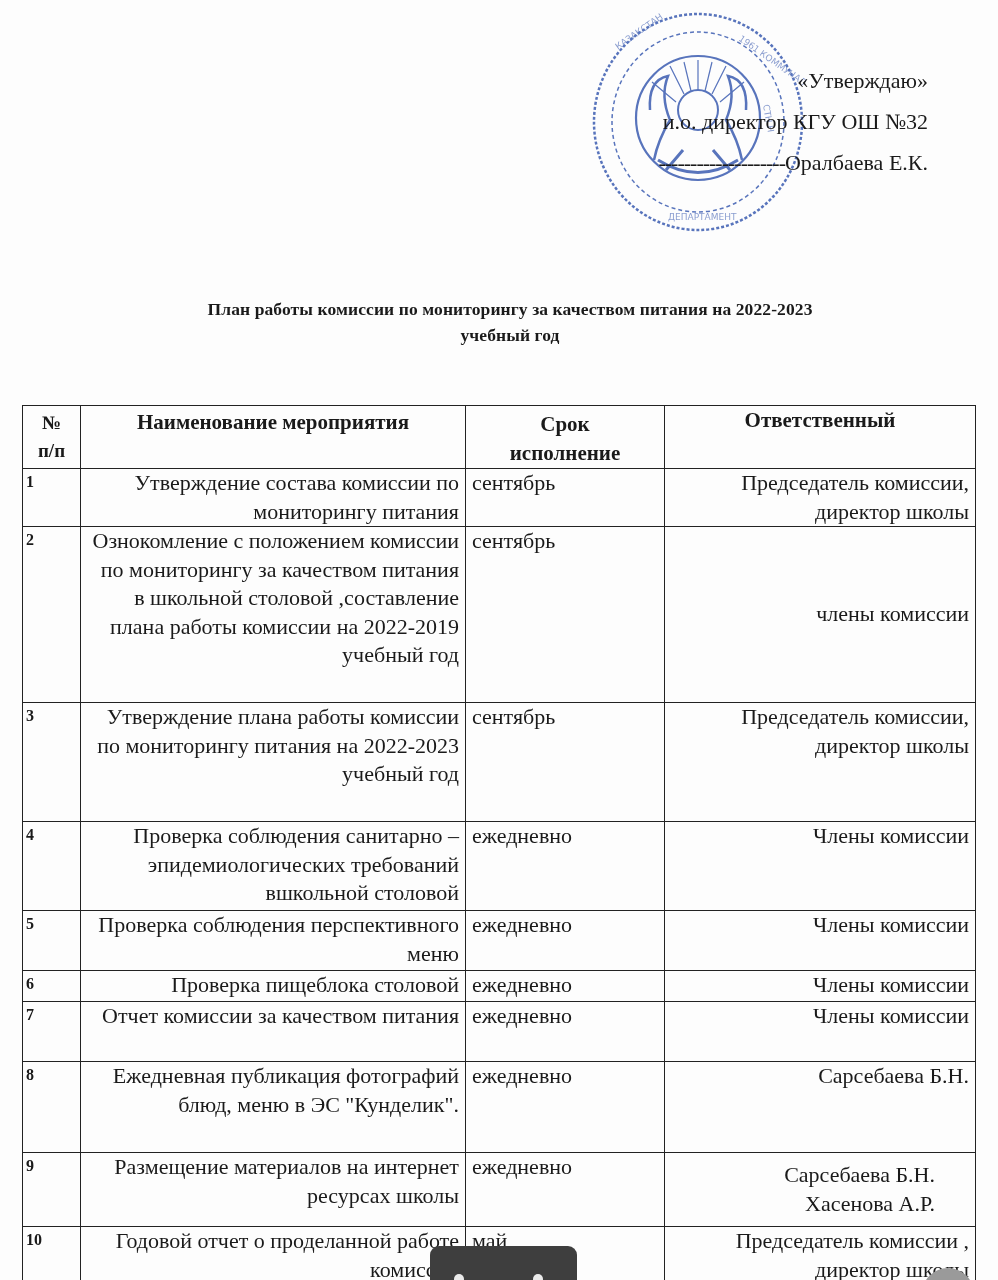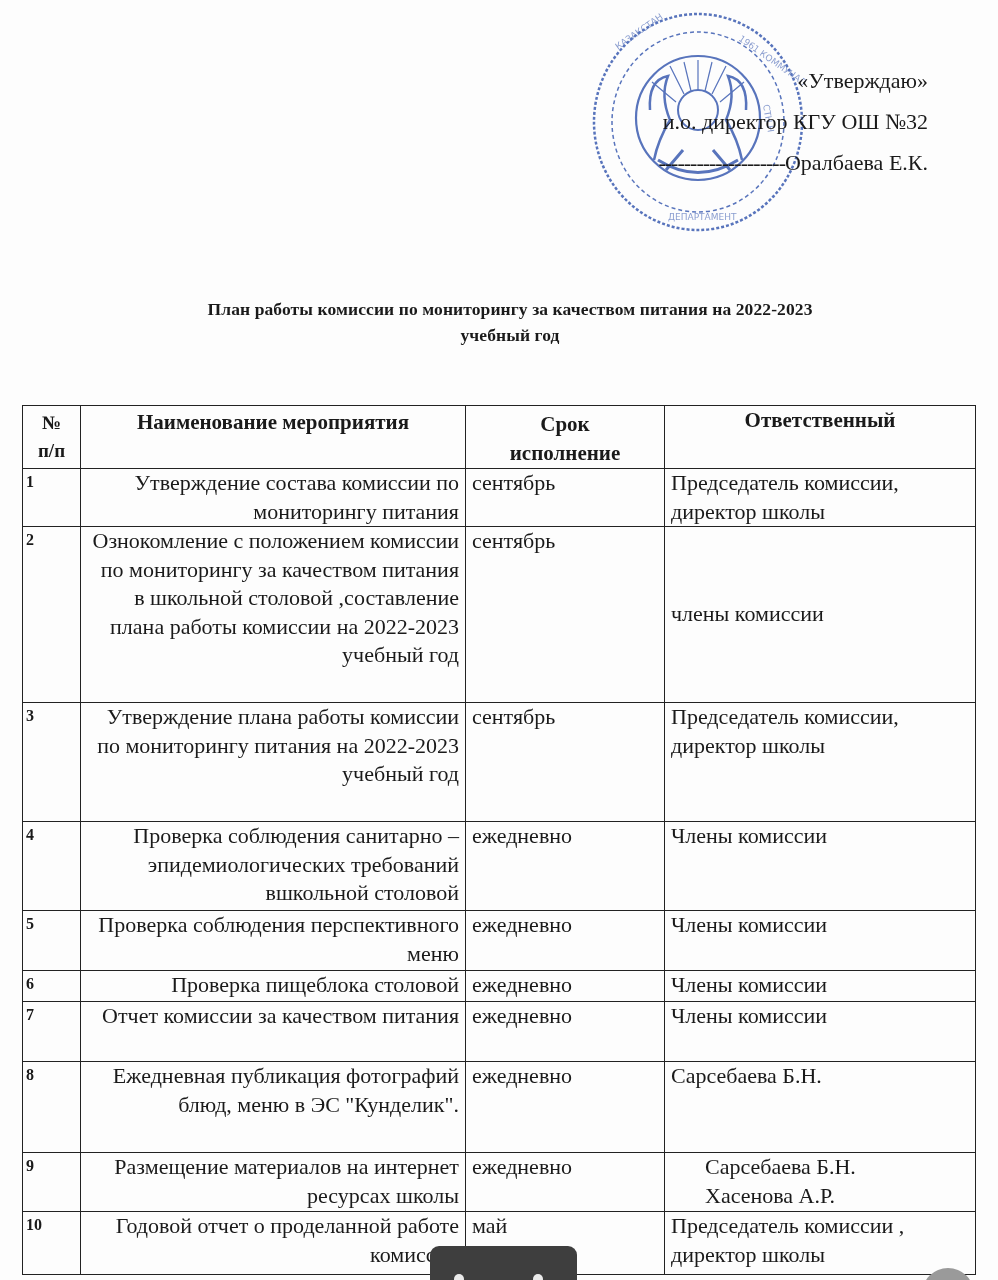--- a/index.html
+++ b/index.html
@@ -36,21 +36,21 @@
     font-size: 22px; line-height: 28.5px;
   }
   .plan-table td, .plan-table th {
     border: 1.6px solid #222; padding: 0 6px; vertical-align: top;
   }
   .plan-table th { font-weight: bold; text-align: center; font-size: 21px; line-height: 29px; }
   .plan-table th.num-h { font-size: 19px; line-height: 28px; padding-top: 3px; }
   .plan-table .num { font-weight: bold; font-size: 16px; line-height: 26px; padding: 0 0 0 3px; text-align: left; }
   .plan-table .name { padding-left: 8px; text-align: right; }
   .plan-table .term { text-align: left; }
-  .plan-table .resp { text-align: left; }
+  .plan-table .resp { text-align: right; }
   .plan-table .resp.middle { vertical-align: middle; }
 
   
   .overlay-pill {
     position: absolute; left: 430px; top: 1246px; width: 147px; height: 50px;
     background: #3e3e3e; border-radius: 9px;
   }
   .overlay-pill .dot {
     position: absolute; top: 28px; width: 10px; height: 10px; border-radius: 50%; background: #eaeaea;
   }
@@ -126,21 +126,21 @@
     </thead>
     <tbody>
       <tr style="height:55px">
         <td class="num">1</td>
         <td class="name">Утверждение  состава комиссии по мониторингу  питания</td>
         <td class="term">сентябрь</td>
         <td class="resp">Председатель комиссии, директор школы</td>
       </tr>
       <tr style="height:176px">
         <td class="num">2</td>
-        <td class="name">Ознокомление  с положением комиссии по мониторингу за качеством  питания в школьной столовой ,составление  плана работы комиссии на 2022-2023 учебный год</td>
+        <td class="name">Ознокомление  с положением комиссии по мониторингу за качеством  питания в школьной столовой ,составление  плана работы комиссии на 2022-2019 учебный год</td>
         <td class="term">сентябрь</td>
         <td class="resp middle">члены комиссии</td>
       </tr>
       <tr style="height:119px">
         <td class="num">3</td>
         <td class="name">Утверждение плана  работы комиссии  по мониторингу питания на 2022-2023 учебный год</td>
         <td class="term">сентябрь</td>
         <td class="resp">Председатель комиссии, директор школы</td>
       </tr>
       <tr style="height:89px">
@@ -170,21 +170,21 @@
       <tr style="height:91px">
         <td class="num">8</td>
         <td class="name">Ежедневная публикация фотографий блюд, меню в ЭС "Кунделик".</td>
         <td class="term">ежедневно</td>
         <td class="resp">Сарсебаева Б.Н.</td>
       </tr>
       <tr style="height:59px">
         <td class="num">9</td>
         <td class="name">Размещение материалов  на интернет  ресурсах школы</td>
         <td class="term">ежедневно</td>
-        <td class="resp" style="padding:0 40px">Сарсебаева Б.Н. Хасенова А.Р.</td>
+        <td class="resp" style="padding:8px 40px">Сарсебаева Б.Н. Хасенова А.Р.</td>
       </tr>
       <tr style="height:63px">
         <td class="num">10</td>
         <td class="name">Годовой отчет о проделанной работе комиссии</td>
         <td class="term">май</td>
         <td class="resp">Председатель комиссии , директор школы</td>
       </tr>
     </tbody>
   </table>
 

